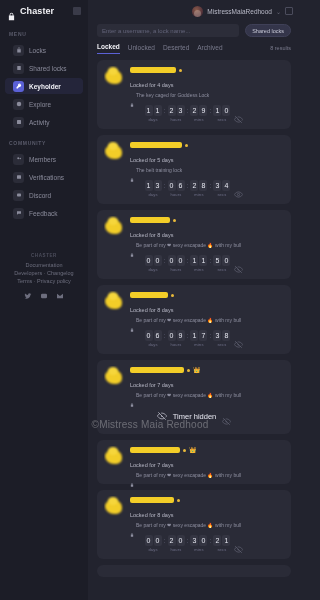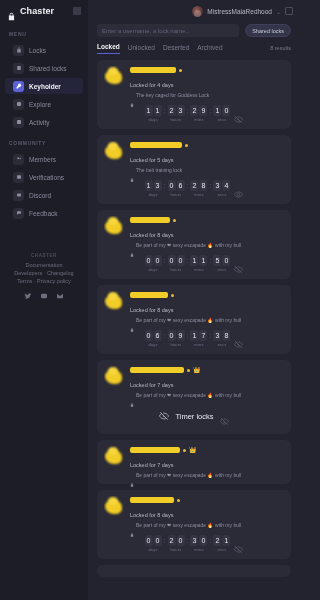--- a/index.html
+++ b/index.html
@@ -548,21 +548,21 @@
                 <span class="desc-lock"><svg viewBox="0 0 24 24" fill="#8e8fa0">
                     <path d="M17 9V7a5 5 0 00-10 0v2H5v13h14V9h-2zm-8-2a3 3 0 016 0v2H9V7z"></path>
                   </svg></span>
                 <span class="desc-text">Be part of my ❤ sexy escapade 🔥 with my bull</span>
               </span></span>
           </div>
           <div class="status-row">
             <span class="status-ico"><svg viewBox="0 0 24 24">
                 <path d="M3 3l18 18M10.6 10.6a2 2 0 002.8 2.8M6.5 6.6A10.6 10.6 0 001 12s4 7 11 7a10.4 10.4 0 005.5-1.6M20.8 15A12 12 0 0023 12s-4-7-11-7a10.8 10.8 0 00-2.3.2"></path>
               </svg></span>
-            <span class="status-text">Timer locks</span>
+            <span class="status-text">Timer hidden</span>
             <span class="eye-off"><svg viewBox="0 0 24 24">
                 <path d="M3 3l18 18M10.6 10.6a2 2 0 002.8 2.8M6.5 6.6A10.6 10.6 0 001 12s4 7 11 7a10.4 10.4 0 005.5-1.6M20.8 15A12 12 0 0023 12s-4-7-11-7a10.8 10.8 0 00-2.3.2"></path>
               </svg></span>
           </div>
         </div>
         <div class="card">
           <div class="card-head">
             <span class="card-avatar">
               <span class="blob b1"></span>
               <span class="blob b2"></span>
@@ -631,13 +631,14 @@
             </span>
             <span class="eye-off"><svg viewBox="0 0 24 24">
                 <path d="M3 3l18 18M10.6 10.6a2 2 0 002.8 2.8M6.5 6.6A10.6 10.6 0 001 12s4 7 11 7a10.4 10.4 0 005.5-1.6M20.8 15A12 12 0 0023 12s-4-7-11-7a10.8 10.8 0 00-2.3.2"></path>
               </svg></span>
           </div>
         </div>
         <div class="card"></div>
       </div>
   </main>
 
+  <div class="watermark">©Mistress Maia Redhood</div>
 </div>
 
 </body></html>

